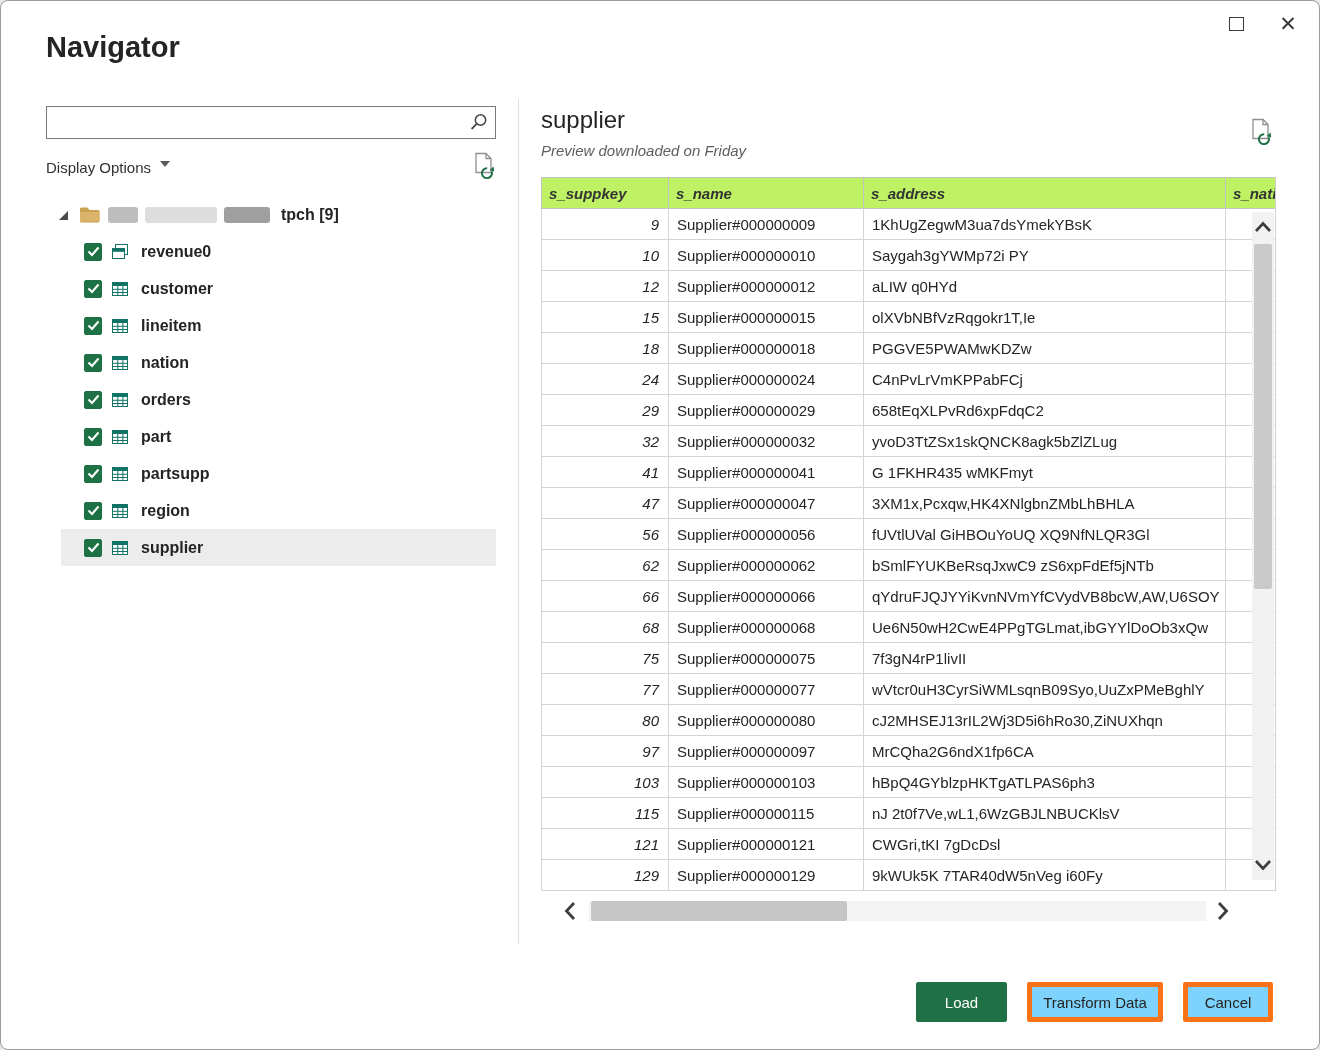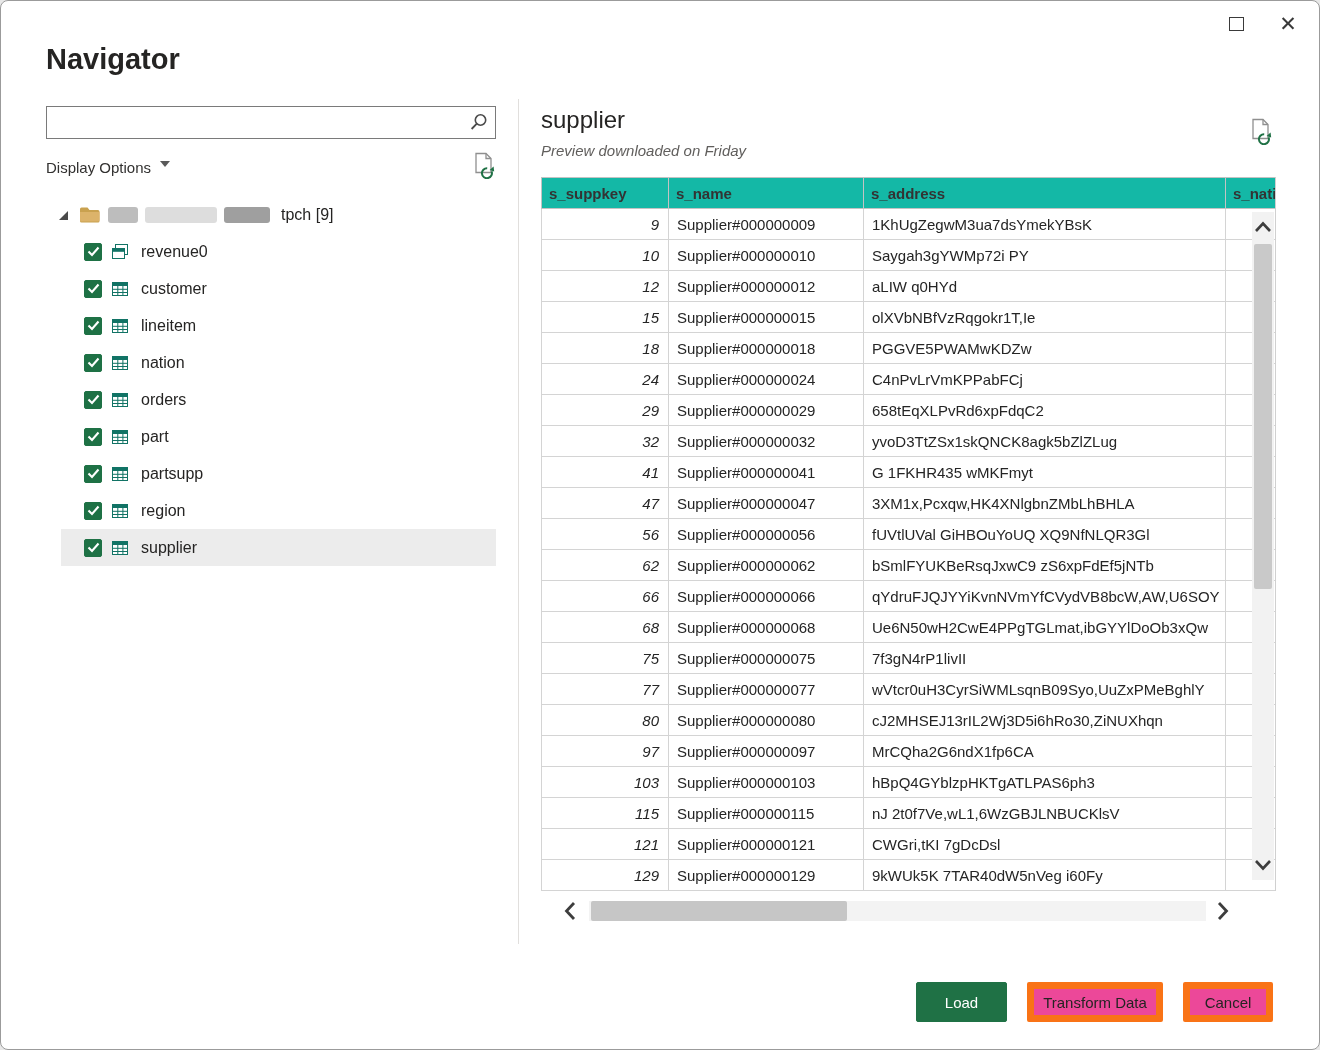--- a/index.html
+++ b/index.html
@@ -13,33 +13,33 @@
     border-radius: 8px;
     overflow: hidden;
     margin: 0 auto;
   }
   
   .win-btn { position:absolute; top:8px; width:34px; height:30px; display:flex; align-items:center; justify-content:center; cursor:pointer; }
   .btn-max { right:66px; }
   .btn-close { right:14px; font-size:21px; color:#3a3a3a; }
   .max-glyph { width:15px; height:14px; border:1.4px solid #3a3a3a; }
   
-  .dlg-title { position:absolute; left:45px; top:30px; font-size:29px; font-weight:700; color:#252423;margin-top:12px; }
+  .dlg-title { position:absolute; left:45px; top:30px; font-size:29px; font-weight:700; color:#252423; }
 
   
   .left-panel { position:absolute; left:45px; top:105px; width:450px; }
   .search-box { position:relative; width:450px; height:33px; border:1px solid #7a7a7a; background:#fff; }
   .search-box input { position:absolute; left:8px; top:1px; width:405px; height:29px; border:none; outline:none; font-size:15px; font-family:"Liberation Sans",sans-serif; }
   .search-icon { position:absolute; right:6px; top:5px; }
   .options-row { display:flex; align-items:center; margin-top:15px; height:26px; }
   .display-options { display:flex; align-items:flex-start; gap:9px; font-size:15px; color:#323130; cursor:pointer; }
   .caret-down { width:0; height:0; border-left:5px solid transparent; border-right:5px solid transparent; border-top:6px solid #5a5a5a; margin-top:2px; }
   .options-row .refresh-wrap { margin-left:auto; cursor:pointer; }
 
-  .tree { margin-top:17px; }
+  .tree { margin-top:17px;font-weight:bold; }
   .tree-root-row { display:flex; align-items:center; height:36px; padding-left:13px; gap:7px; cursor:pointer; }
   .expander { width:0; height:0; border-left:9px solid transparent; border-bottom:9px solid #4a4a4a; margin-right:4px; }
   .blur-blob { height:16px; border-radius:3px; display:inline-block; }
   .blob-a { width:30px; background:#bdbdbd; }
   .blob-b { width:72px; background:#dddddd; }
   .blob-c { width:46px; background:#9f9f9f; }
   .tree-root-label { font-size:16px; color:#252423; margin-left:4px; white-space:nowrap; }
 
   .tree-item { display:flex; align-items:center; height:37px; margin-left:15px; width:435px; padding-left:23px; gap:0; cursor:pointer; }
   .tree-item.selected { background:#ececec; }
@@ -52,21 +52,21 @@
 
   
   .right-panel { position:absolute; left:540px; top:105px; width:735px; }
   .preview-title { font-size:24px; color:#252423; font-weight:400; }
   .preview-subtitle { margin-top:8px; font-size:15px; color:#605e5c;font-style:italic; }
   .preview-refresh { position:absolute; right:3px; top:12px; cursor:pointer; }
 
   .table-wrap { position:relative; margin-top:18px; width:735px; overflow:hidden; border-right:1px solid #d0d0d0; }
   table.preview { border-collapse:collapse; table-layout:fixed; width:796px; }
   table.preview th, table.preview td { border:1px solid #d4d4d4; font-size:15px; overflow:hidden; white-space:nowrap; }
-  table.preview th { background:#14b8a6; border-color:#c3c3c3; font-weight:700; color:#333; text-align:left; height:31px; padding:0 0 0 7px; }
+  table.preview th { background:#bef264; border-color:#c3c3c3; font-weight:700; color:#333; text-align:left; height:31px; padding:0 0 0 7px;font-style:italic; }
   table.preview td { height:31px; padding:0 0 0 8px; color:#252525; background:#fff; }
   table.preview td.num { font-style:italic; text-align:right; padding:0 9px 0 0; }
   col.c0 { width:127px; } col.c1 { width:195px; } col.c2 { width:362px; } col.c3 { width:112px; }
 
   
   .vscroll { position:absolute; top:35px; right:1px; width:22px; height:668px; background:#f2f2f2; }
   .vs-arrow { position:absolute; left:0; width:22px; height:26px; display:flex; align-items:center; justify-content:center; cursor:pointer; }
   .vs-up { top:2px; } .vs-down { bottom:2px; }
   .vs-thumb { position:absolute; left:2px; top:32px; width:18px; height:345px; background:#c9c9c9; border-radius:2px; cursor:pointer; }
 
@@ -74,21 +74,21 @@
   .hscroll { position:relative; margin-top:8px; width:735px; height:24px; }
   .hs-arrow { position:absolute; top:0; width:26px; height:24px; display:flex; align-items:center; justify-content:center; cursor:pointer; }
   .hs-left { left:16px; } .hs-right { right:40px; }
   .hs-track { position:absolute; left:48px; right:70px; top:2px; height:20px; background:#f3f3f3; }
   .hs-thumb { position:absolute; left:2px; top:0; width:256px; height:20px; background:#c6c6c6; border-radius:2px; cursor:pointer; }
 
   
   .footer { position:absolute; right:46px; bottom:27px; display:flex; gap:20px; }
   .btn { height:40px; font-size:15px; font-family:"Liberation Sans",sans-serif; display:flex; align-items:center; justify-content:center; cursor:pointer; border-radius:2px; }
   .btn-load { width:91px; background:#1f7145; color:#fff; border:1px solid #1f7145; }
-  .btn-secondary { background:#ec4899; color:#252423; border:7px solid #f97316; }
+  .btn-secondary { background:#7dd3fc; color:#252423; border:5px solid #f97316; }
   .btn-transform { width:136px; }
   .btn-cancel { width:90px; }
 </style>
 </head>
 <body>
 
 <div class="dialog">
 
   <div class="win-btn btn-max">
     <span class="max-glyph"></span>

